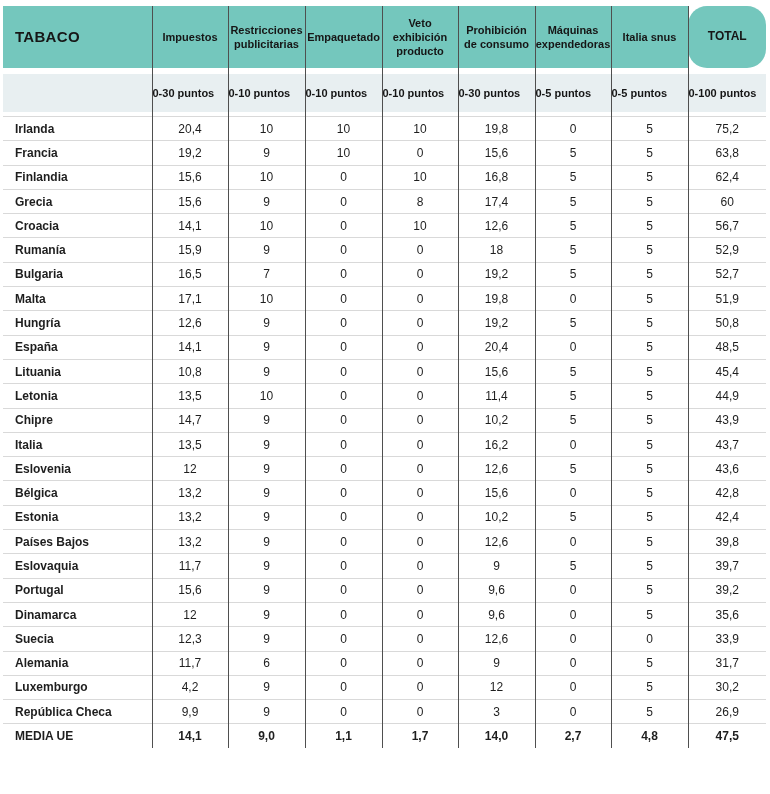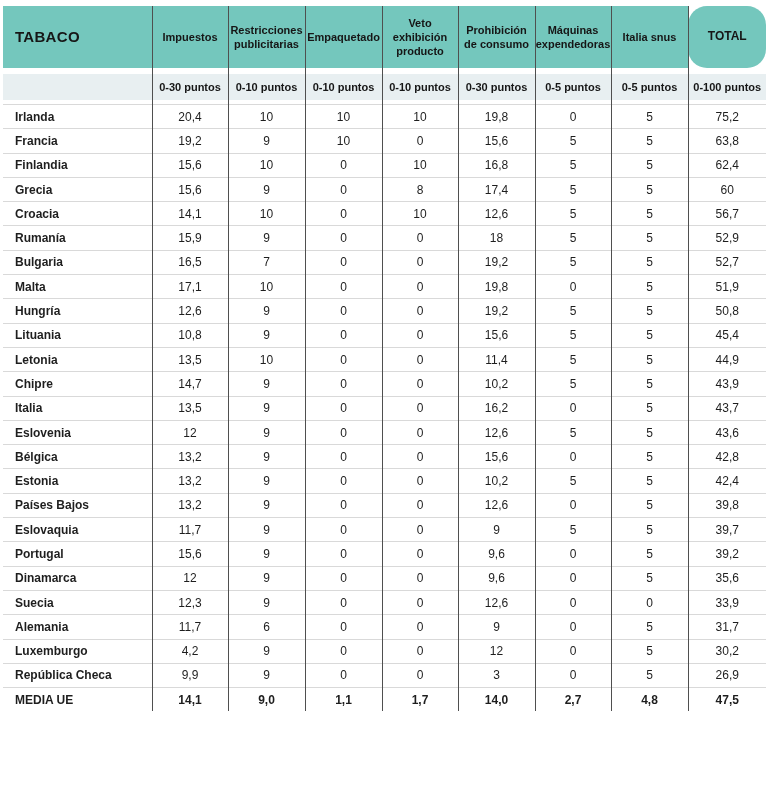--- a/index.html
+++ b/index.html
@@ -27,22 +27,22 @@
   }
   .head-row th.title-cell{
     text-align:left;font-size:15px;padding-left:12px;letter-spacing:.3px;
   }
   .head-row th.total-head{font-size:12px;border-radius:19px;}
   
   .spacer1 td{height:6px;background:#ffffff;}
   .spacer2 td{height:4px;background:#ffffff;}
   
   .subhead-row td{
-    background:var(--subhead-bg);height:26px;
-    font-size:11px;font-weight:bold;text-align:center;white-space:nowrap;
+    background:var(--subhead-bg);height:38px;
+    font-size:11px;font-weight:bold;white-space:nowrap;
     color:#161616;
   }
   
   tbody td{
     height:23.3px;font-size:12px;text-align:center;
     border-top:1px solid var(--hline);background:#ffffff;
   }
   tbody td.country-cell{
     text-align:left;padding-left:12px;font-weight:bold;
   }
@@ -204,20 +204,31 @@
           <td>12,6</td>
           <td>9</td>
           <td>0</td>
           <td>0</td>
           <td>19,2</td>
           <td>5</td>
           <td>5</td>
           <td>50,8</td>
         </tr>
         <tr>
+          <td class="country-cell">España</td>
+          <td>14,1</td>
+          <td>9</td>
+          <td>0</td>
+          <td>0</td>
+          <td>20,4</td>
+          <td>0</td>
+          <td>5</td>
+          <td>48,5</td>
+        </tr>
+        <tr>
           <td class="country-cell">Lituania</td>
           <td>10,8</td>
           <td>9</td>
           <td>0</td>
           <td>0</td>
           <td>15,6</td>
           <td>5</td>
           <td>5</td>
           <td>45,4</td>
         </tr>

